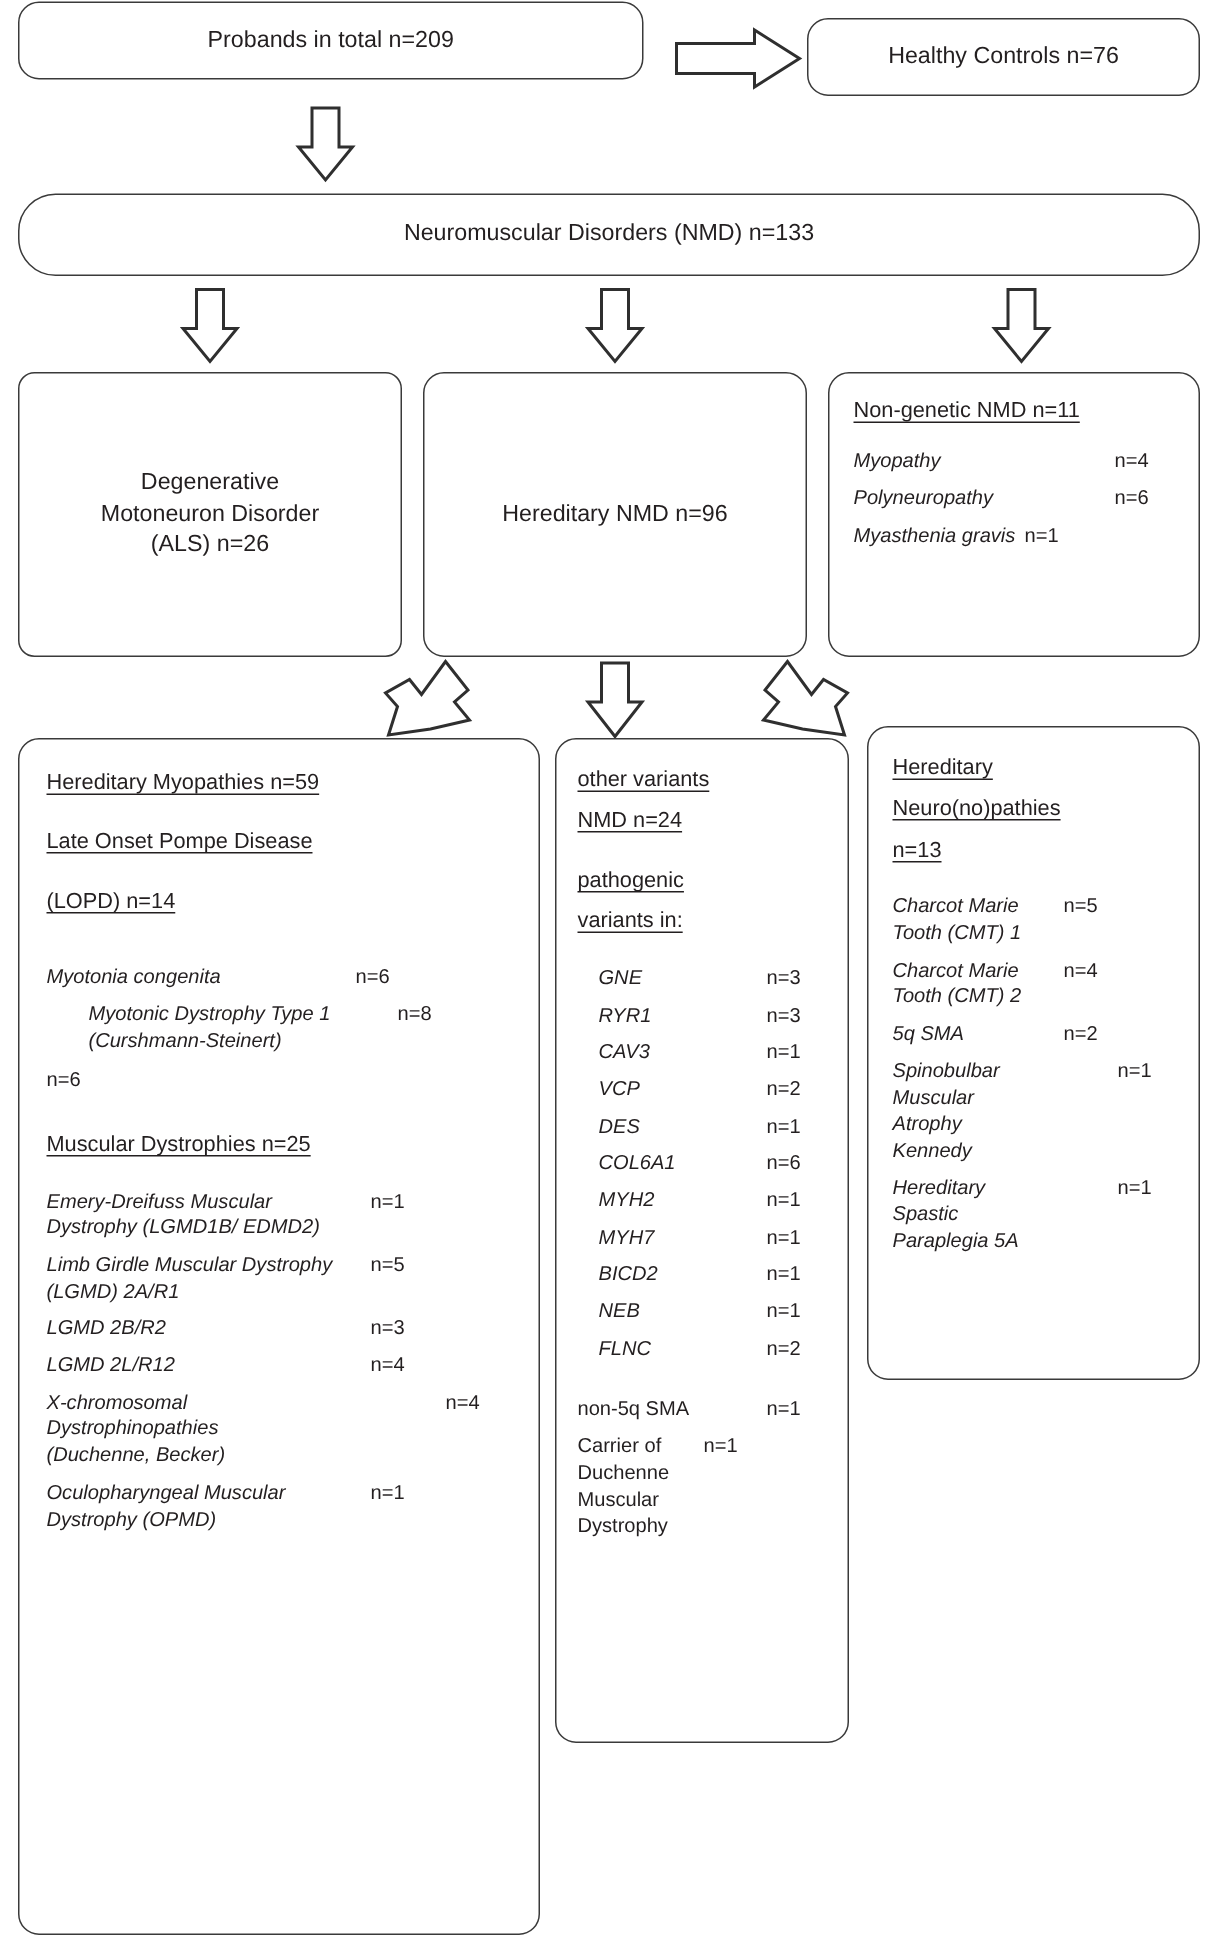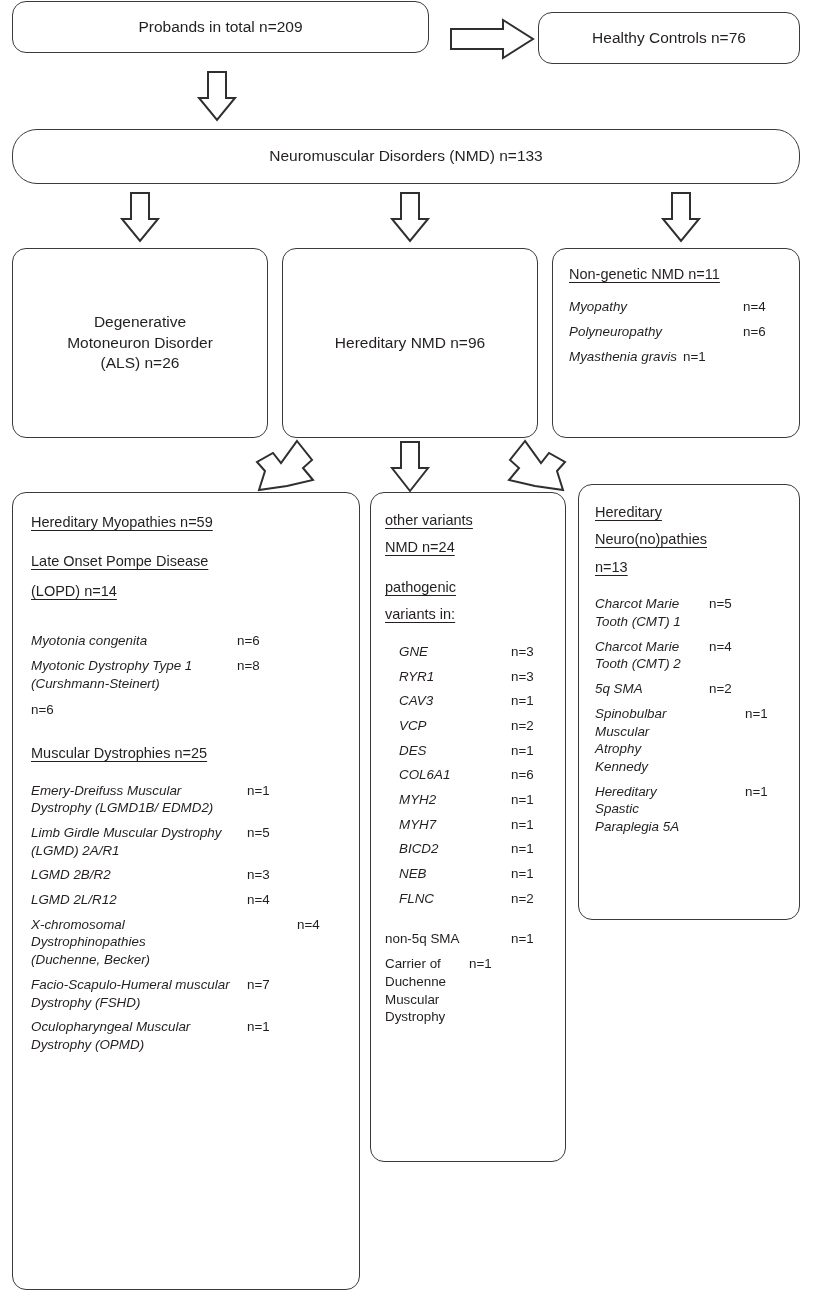--- a/index.html
+++ b/index.html
@@ -91,21 +91,21 @@
   <svg width="42" height="52" viewBox="0 0 42 52">
     <polygon class="astroke" points="12,2 30,2 30,28 39,28 21,50 3,28 12,28"></polygon>
   </svg>
 </div>
 <div class="arrow" style="left:660px;top:191px;width:42px;height:52px;">
   <svg width="42" height="52" viewBox="0 0 42 52">
     <polygon class="astroke" points="12,2 30,2 30,28 39,28 21,50 3,28 12,28"></polygon>
   </svg>
 </div>
 
-<div class="box center-box" style="left:12px;top:248px;width:256px;height:190px;">
+<div class="box center-box" style="left:12px;top:248px;width:256px;height:190px;border-radius:11px;">
   <div class="ttl">
     <div>Degenerative</div>
     <div>Motoneuron Disorder</div>
     <div>(ALS) n=26</div>
   </div>
 </div>
 
 <div class="box center-box" style="left:282px;top:248px;width:256px;height:190px;">
   <span class="ttl">Hereditary NMD n=96</span>
 </div>
@@ -142,30 +142,30 @@
 <div class="arrow" style="left:505px;top:438px;width:62px;height:58px;">
   <svg width="62" height="58" viewBox="0 0 62 58">
     <polygon class="astroke" points="20,3 5,22 14,30 4,42 30,48 58,52 52,33 60,24 44,15 36,25"></polygon>
   </svg>
 </div>
 
 <div class="box" style="left:12px;top:492px;width:348px;height:798px;padding:18px 18px 12px 18px;">
   <span class="hdr">Hereditary Myopathies n=59</span>
   <div class="gap-md"></div>
   <span class="hdr tight">Late Onset Pompe Disease</span>
-  <span class="hdr" style="margin-top:7px;">(LOPD) n=14</span>
+  <span class="hdr" style="margin-top:17px;">(LOPD) n=14</span>
   <div class="gap-md"></div>
   <div class="gap-md"></div>
 
   <div class="row">
     <span class="lbl" style="max-width:200px;">Myotonia congenita</span>
     <span class="n" style="width:44px;">n=6</span>
   </div>
   <div class="row">
-    <span class="lbl" style="max-width:200px;">Myotonic Dystrophy Type 1 (Curshmann-Steinert)</span>
+    <span class="lbl" style="max-width:200px;margin-left:28px;">Myotonic Dystrophy Type 1 (Curshmann-Steinert)</span>
     <span class="n" style="width:44px;">n=8</span>
   </div>
   <div class="row" style="margin-top:9px;">
     <span class="n" style="width:44px;">n=6</span>
   </div>
 
   <div class="gap-lg"></div>
   <span class="hdr">Muscular Dystrophies n=25</span>
   <div class="gap-md"></div>
 
@@ -181,24 +181,20 @@
     <span class="lbl" style="max-width:210px;">LGMD 2B/R2</span>
     <span class="n" style="width:44px;">n=3</span>
   </div>
   <div class="row">
     <span class="lbl" style="max-width:210px;">LGMD 2L/R12</span>
     <span class="n" style="width:44px;">n=4</span>
   </div>
   <div class="row">
     <span class="lbl" style="max-width:150px;">X-chromosomal Dystrophinopathies (Duchenne, Becker)</span>
     <span class="n" style="width:44px;margin-left:auto;">n=4</span>
-  </div>
-  <div class="row">
-    <span class="lbl" style="max-width:210px;">Facio-Scapulo-Humeral muscular Dystrophy (FSHD)</span>
-    <span class="n" style="width:44px;">n=7</span>
   </div>
   <div class="row">
     <span class="lbl" style="max-width:210px;">Oculopharyngeal Muscular Dystrophy (OPMD)</span>
     <span class="n" style="width:44px;">n=1</span>
   </div>
 </div>
 
 <div class="box" style="left:370px;top:492px;width:196px;height:670px;padding:16px 14px 12px 14px;">
   <span class="hdr tight">other variants</span>
   <span class="hdr" style="margin-top:5px;">NMD n=24</span>

